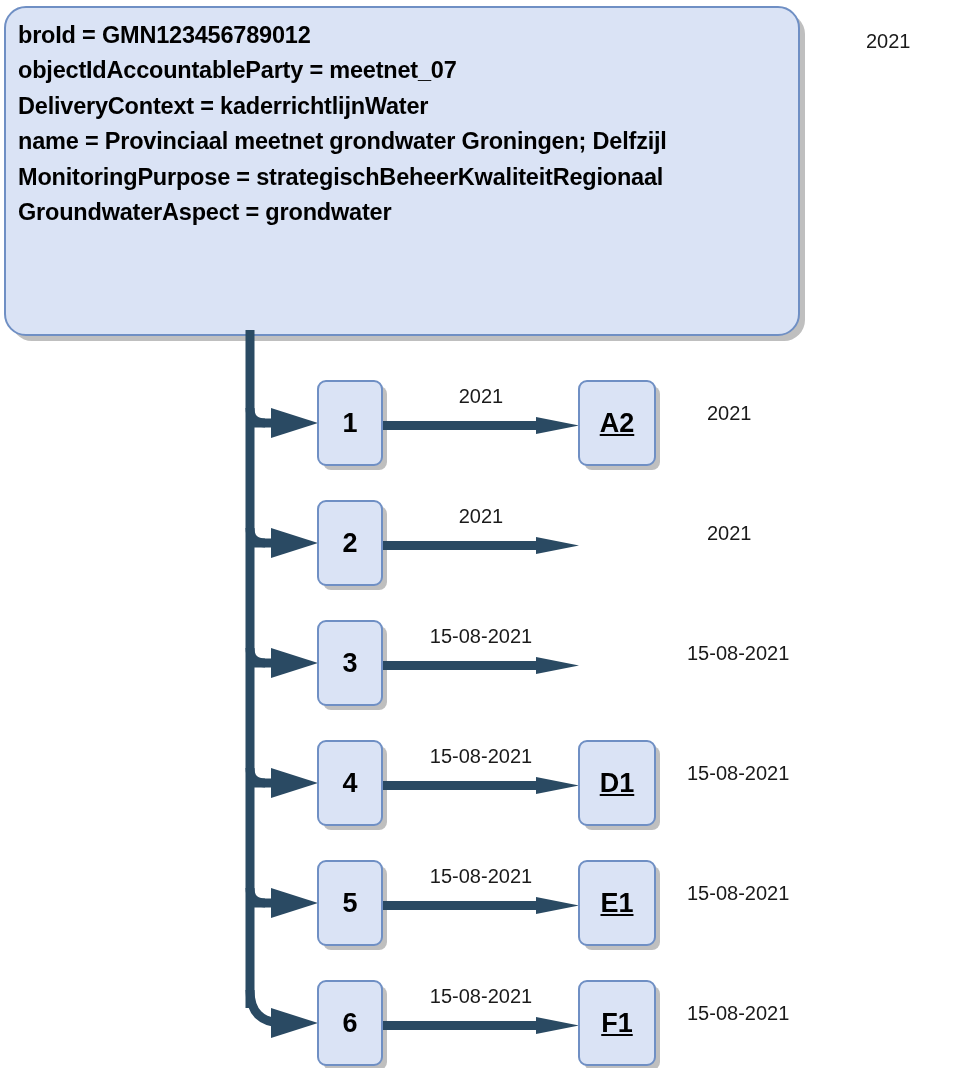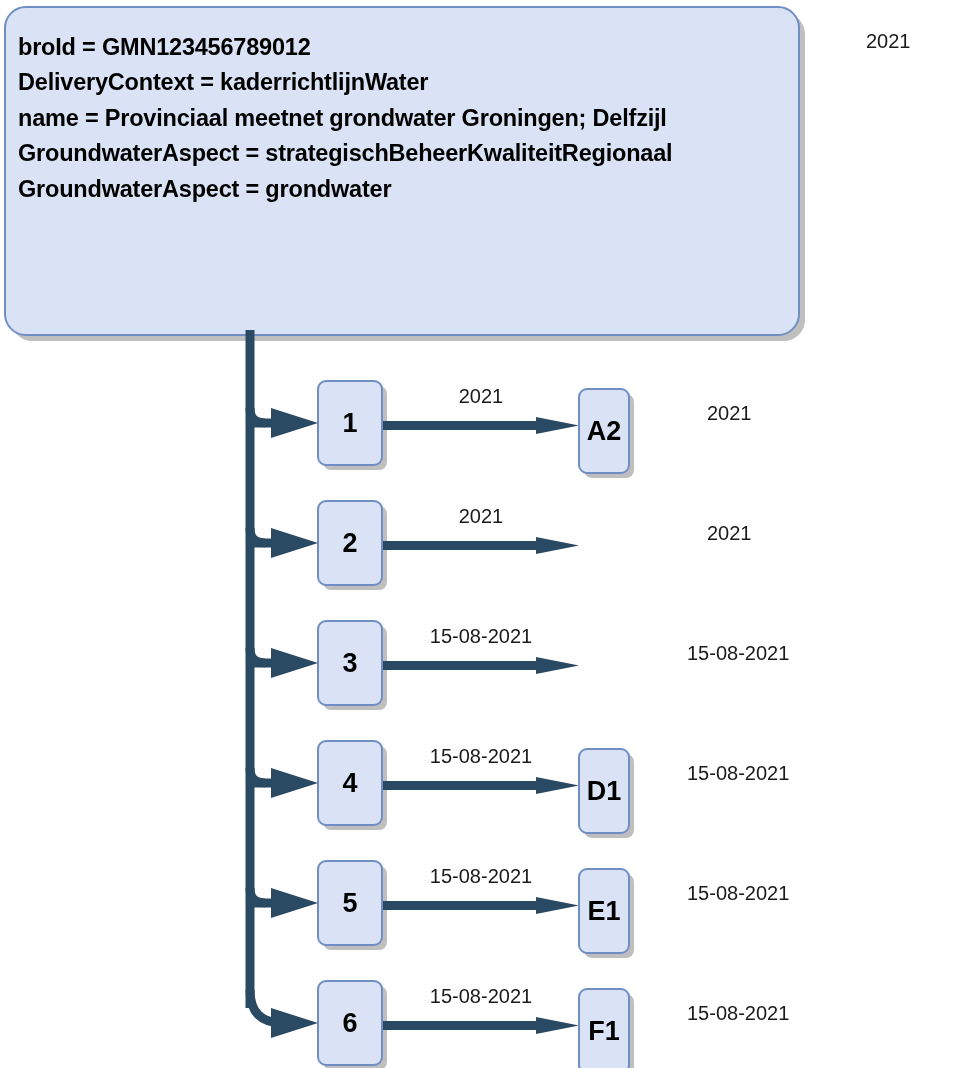--- a/index.html
+++ b/index.html
@@ -21,21 +21,21 @@
     position: absolute;
     left: 4px;
     top: 6px;
     width: 796px;
     height: 330px;
     box-sizing: border-box;
     background: #dae3f5;
     border: 2px solid #6f8fc4;
     border-radius: 22px;
     box-shadow: 6px 6px 0 -1px #bfbfbf;
-    padding: 22px 12px 10px 12px;
+    padding: 10px 12px 10px 12px;
   }
   #attr-list {
     list-style: none;
     margin: 0;
     padding: 0;
   }
   #attr-list li {
     font-size: 23.5px;
     font-weight: bold;
     color: #000000;
@@ -89,23 +89,24 @@
     color: #000000;
   }
   .node-num {
     left: 317px;
     top: 0px;
     width: 66px;
     height: 86px;
   }
   .node-letter {
     left: 578px;
-    top: 8px;
-    width: 52px;
+    top: 0px;
+    width: 78px;
     height: 86px;
+    text-decoration: underline;
   }
 
   
   .edge {
     position: absolute;
     left: 383px;
     top: 37px;
     width: 196px;
     height: 14px;
     overflow: visible;
@@ -131,23 +132,24 @@
   .row-label.wide {
     left: 687px;
   }
 </style>
 </head>
 <body>
 
 <div id="attr-panel">
   <ul id="attr-list">
     <li>broId = GMN123456789012</li>
+    <li>objectIdAccountableParty = meetnet_07</li>
     <li>DeliveryContext = kaderrichtlijnWater</li>
     <li>name = Provinciaal meetnet grondwater Groningen; Delfzijl</li>
-    <li>GroundwaterAspect = strategischBeheerKwaliteitRegionaal</li>
+    <li>MonitoringPurpose = strategischBeheerKwaliteitRegionaal</li>
     <li>GroundwaterAspect = grondwater</li>
   </ul>
 </div>
 
 <div class="corner-label" id="top-right-year">2021</div>
 
 <svg id="connector" viewBox="0 0 330 730" width="330" height="730">
 
   <path d="M250,0 L250,678" stroke="#2a4a63" stroke-width="9" fill="none" stroke-linecap="butt"></path>
 

